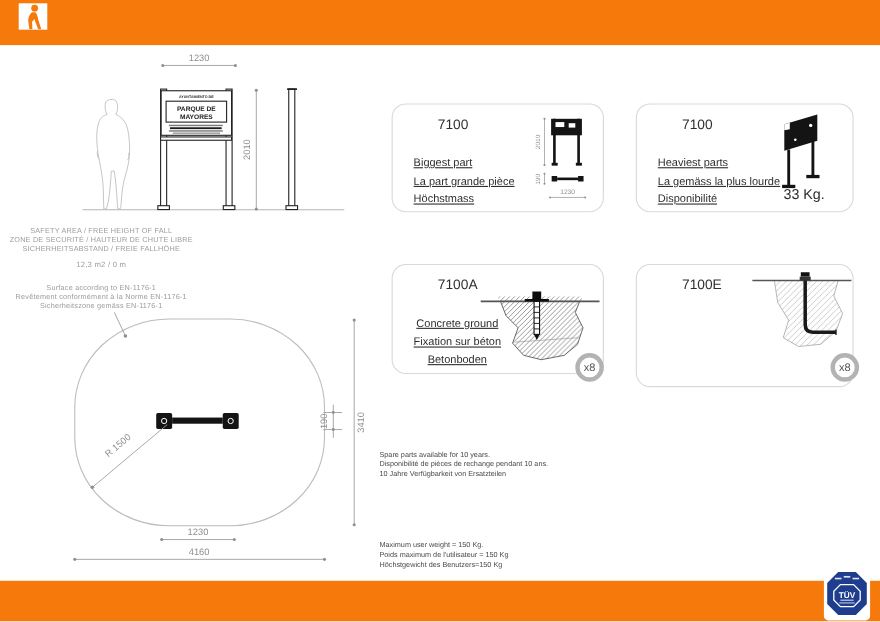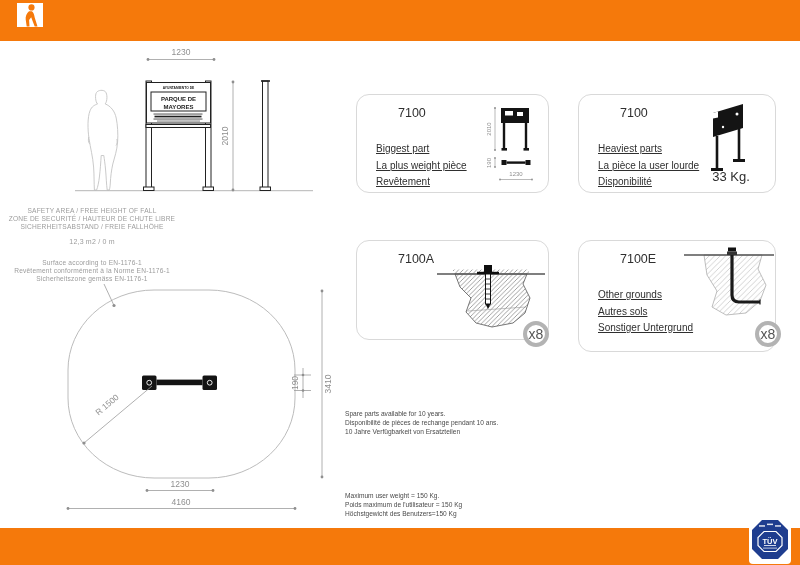--- a/index.html
+++ b/index.html
@@ -36,21 +36,21 @@
   .card .lines { position:absolute; left:19px; top:46px; font-size:10px; color:#2f2f2f; line-height:16.5px; white-space:nowrap;text-decoration:underline; }
   .card .value { position:absolute; left:120px; top:74px; width:64px; text-align:center; font-size:13px; color:#2f2f2f; }
   .card-draw { position:absolute; }
   .cd1 { left:130px; top:8px;  width:60px;  height:88px; }
   .cd2 { left:120px; top:6px;  width:64px;  height:78px; }
   .cd3 { left:78px;  top:12px; width:112px; height:86px; }
   .cd4 { left:95px;  top:6px;  width:104px; height:90px; }
 
   .xbadge { position:absolute; width:26px; height:26px; border:4px solid #b3b3b3; border-radius:50%;
             background:#fff; display:flex; align-items:center; justify-content:center;
-            font-size:14px; color:#555; z-index:3; }
+            font-size:10px; color:#555; z-index:3; }
   .xb3 { left:166px; top:80px; }
   .xb4 { left:176px; top:80px; }
 
   .note-block { position:absolute; left:345px; color:#4a4a4a; font-size:6.6px; line-height:8.8px; }
   .note-spare  { top:410px; }
   .note-weight { top:492px; }
 
   .tuv-badge { position:absolute; left:749px; top:517px; width:42px; height:47px;
                background:#fff; border-radius:4px; z-index:5; }
 </style>
@@ -179,22 +179,22 @@
   <div class="surface-note">
     <div>Surface according to EN-1176-1</div>
     <div>Revêtement conformément à la Norme EN-1176-1</div>
     <div>Sicherheitszone gemäss EN-1176-1</div>
   </div>
 
   <div class="card card-1">
     <div class="code">7100</div>
     <div class="lines">
       <div>Biggest part</div>
-      <div>La plus weight pièce</div>
-      <div>Revêtement</div>
+      <div>La part grande pièce</div>
+      <div>Höchstmass</div>
     </div>
     <svg class="card-draw cd1" viewBox="0 0 60 88">
       <line x1="8" y1="5" x2="8" y2="47" stroke="#9c9c9c" stroke-width="0.7"></line>
       <circle cx="8" cy="5" r="1" fill="#8f8f8f"></circle>
       <circle cx="8" cy="47" r="1" fill="#8f8f8f"></circle>
       <text fill="#8f8f8f" font-size="6" text-anchor="middle" transform="rotate(-90 3.5 26)" x="3.5" y="26">2010</text>
       <line x1="17" y1="5" x2="17" y2="47" stroke="#141414" stroke-width="2.4"></line>
       <line x1="39" y1="5" x2="39" y2="47" stroke="#141414" stroke-width="2.4"></line>
       <rect x="14" y="5" width="28" height="15" fill="#141414"></rect>
       <rect x="18" y="8" width="8" height="4.5" fill="#fff"></rect>
@@ -212,38 +212,43 @@
       <line x1="13" y1="76.5" x2="45" y2="76.5" stroke="#9c9c9c" stroke-width="0.7"></line>
       <circle cx="13" cy="76.5" r="0.9" fill="#8f8f8f"></circle>
       <circle cx="45" cy="76.5" r="0.9" fill="#8f8f8f"></circle>
     </svg>
   </div>
 
   <div class="card card-2">
     <div class="code">7100</div>
     <div class="lines">
       <div>Heaviest parts</div>
-      <div>La pièce la user lourde</div>
+      <div>La gemäss la plus lourde</div>
       <div>Disponibilité</div>
     </div>
     <div class="value">33 Kg.</div>
     <svg class="card-draw cd2" viewBox="0 0 64 78">
       <polygon points="14,12 44,3 44,27 14,36" fill="#141414"></polygon>
       <polygon points="14,12 19,10.5 19,16.5 14,17.5" fill="#fff"></polygon>
       <circle cx="38" cy="13" r="1.5" fill="#fff"></circle>
       <circle cx="24" cy="26" r="1.2" fill="#fff"></circle>
       <line x1="18" y1="35" x2="18" y2="68" stroke="#141414" stroke-width="2.6"></line>
       <line x1="40" y1="26" x2="40" y2="59" stroke="#141414" stroke-width="2.6"></line>
       <rect x="12" y="67" width="12" height="3" fill="#141414"></rect>
       <rect x="34" y="58" width="12" height="3" fill="#141414"></rect>
     </svg>
   </div>
 
   <div class="card card-3">
     <div class="code">7100A</div>
+    <div class="lines">
+      <div>Concrete ground</div>
+      <div>Fixation sur béton</div>
+      <div>Betonboden</div>
+    </div>
     <svg class="card-draw cd3" viewBox="0 0 112 86">
       <defs>
         <pattern id="h3" width="4.5" height="4.5" patternUnits="userSpaceOnUse">
           <path d="M-1,1 L1,-1 M0,4.5 L4.5,0 M3.5,5.5 L5.5,3.5" stroke="#6e6e6e" stroke-width="0.65"></path>
         </pattern>
       </defs>
       <rect x="18" y="16.5" width="76" height="4.5" fill="url(#h3)"></rect>
       <line x1="2" y1="21" x2="110" y2="21" stroke="#555" stroke-width="1.5"></line>
       <path d="M20,21 L92,21 L88,31 L95,45 L90,60 L78,70 L57,74 L41,70 L31,59 L36,45 L25,34 Z" fill="url(#h3)" stroke="#555" stroke-width="0.8"></path>
       <path d="M33,58 L91,54" stroke="#999" stroke-width="0.6"></path>
@@ -255,25 +260,20 @@
       <line x1="50.5" y1="36" x2="55.5" y2="36" stroke="#111" stroke-width="0.8"></line>
       <line x1="50.5" y1="41" x2="55.5" y2="41" stroke="#111" stroke-width="0.8"></line>
       <line x1="50.5" y1="46" x2="55.5" y2="46" stroke="#111" stroke-width="0.8"></line>
       <polygon points="50.5,51 55.5,51 53,56" fill="#111"></polygon>
     </svg>
     <div class="xbadge xb3">x8</div>
   </div>
 
   <div class="card card-4">
     <div class="code">7100E</div>
-    <div class="lines">
-      <div>Other grounds</div>
-      <div>Autres sols</div>
-      <div>Sonstiger Untergrund</div>
-    </div>
     <svg class="card-draw cd4" viewBox="0 0 104 90">
       <defs>
         <pattern id="h4" width="5.5" height="5.5" patternUnits="userSpaceOnUse">
           <path d="M-1,1 L1,-1 M0,5.5 L5.5,0 M4.5,6.5 L6.5,4.5" stroke="#b3b3b3" stroke-width="0.6"></path>
         </pattern>
       </defs>
       <path d="M30,8 L88,8 L84,22 L92,38 L86,54 L72,66 L52,68 L38,60 L43,44 L33,28 Z" fill="url(#h4)" stroke="#adadad" stroke-width="0.8"></path>
       <line x1="10" y1="8" x2="100" y2="8" stroke="#555" stroke-width="1.5"></line>
       <rect x="54" y="0.5" width="8" height="4" fill="#111"></rect>
       <rect x="53" y="4.5" width="10" height="3.5" fill="#333"></rect>

